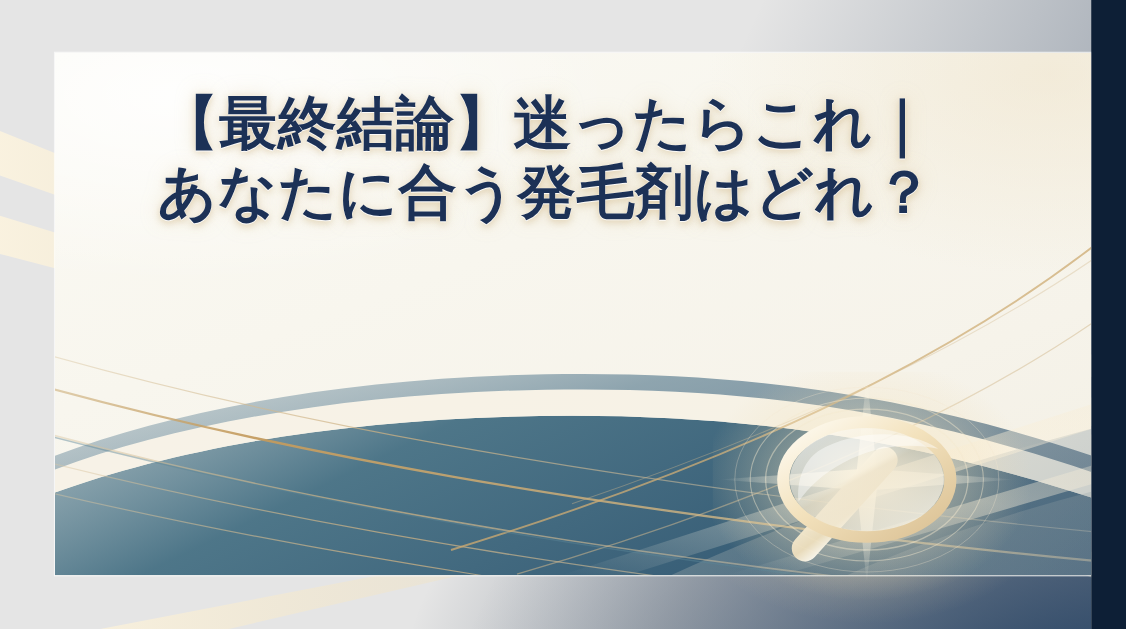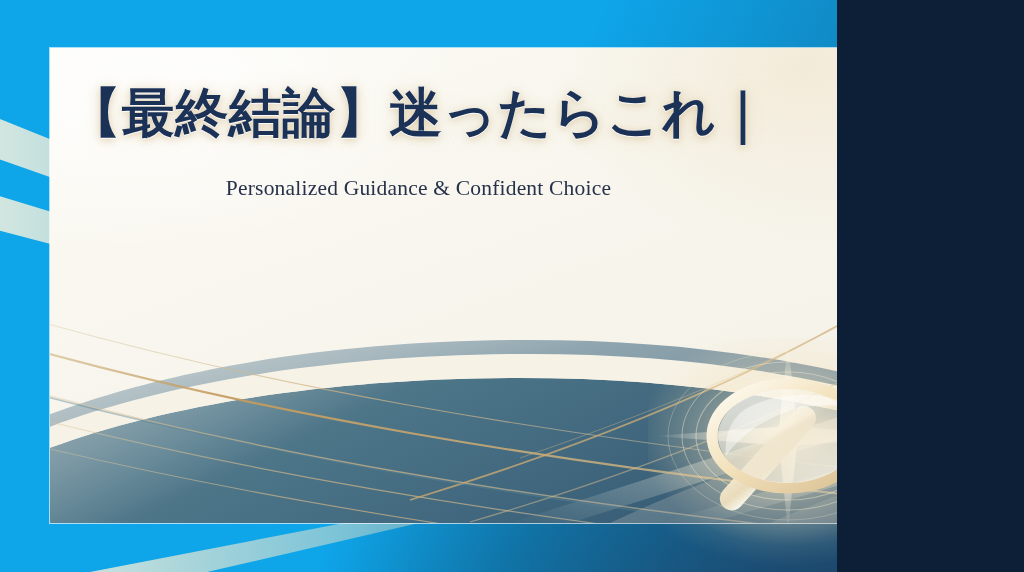--- a/index.html
+++ b/index.html
@@ -8,24 +8,24 @@
     padding: 0;
     background: #0d1f36;
   }
   body {
     font-family: "Liberation Serif", "DejaVu Serif", serif;
   }
 
   
   #slide {
     position: relative;
-    width: 837px;
+    width: 992px;
     height: 572px;
     overflow: hidden;
-    background: #0ea5e9;
+    background: #e5e5e5;
   }
 
   
   .frame-bg {
     position: absolute;
     inset: 0;
     background:
       
       radial-gradient(120% 90% at 8% 104%, rgba(226,198,150,0.95) 0%, rgba(201,182,153,0.55) 22%, rgba(120,132,146,0.25) 46%, rgba(18,38,62,0) 70%),
       
@@ -274,19 +274,19 @@
     </g>
 
     <ellipse cx="140" cy="98" rx="76" ry="52" fill="none" stroke="url(#rimG)" stroke-width="11"></ellipse>
     <ellipse cx="140" cy="98" rx="70" ry="47" fill="url(#lensG)"></ellipse>
     <path d="M 78,118 C 100,86 150,58 205,70 C 180,52 128,52 96,72 C 82,82 76,100 78,118 Z" fill="#ffffff" opacity="0.45"></path>
   </svg>
 
   <div class="text-block">
     <h1 class="title">
       <span class="ln">【最終結論】迷ったらこれ｜</span>
+      <span class="ln">あなたに合う発毛剤はどれ？</span>
     </h1>
     <p class="subtitle">
-      <span class="ln">Personalized Guidance &amp; Confident Choice</span>
     </p>
   </div>
 
 </div>
 
 </body></html>

